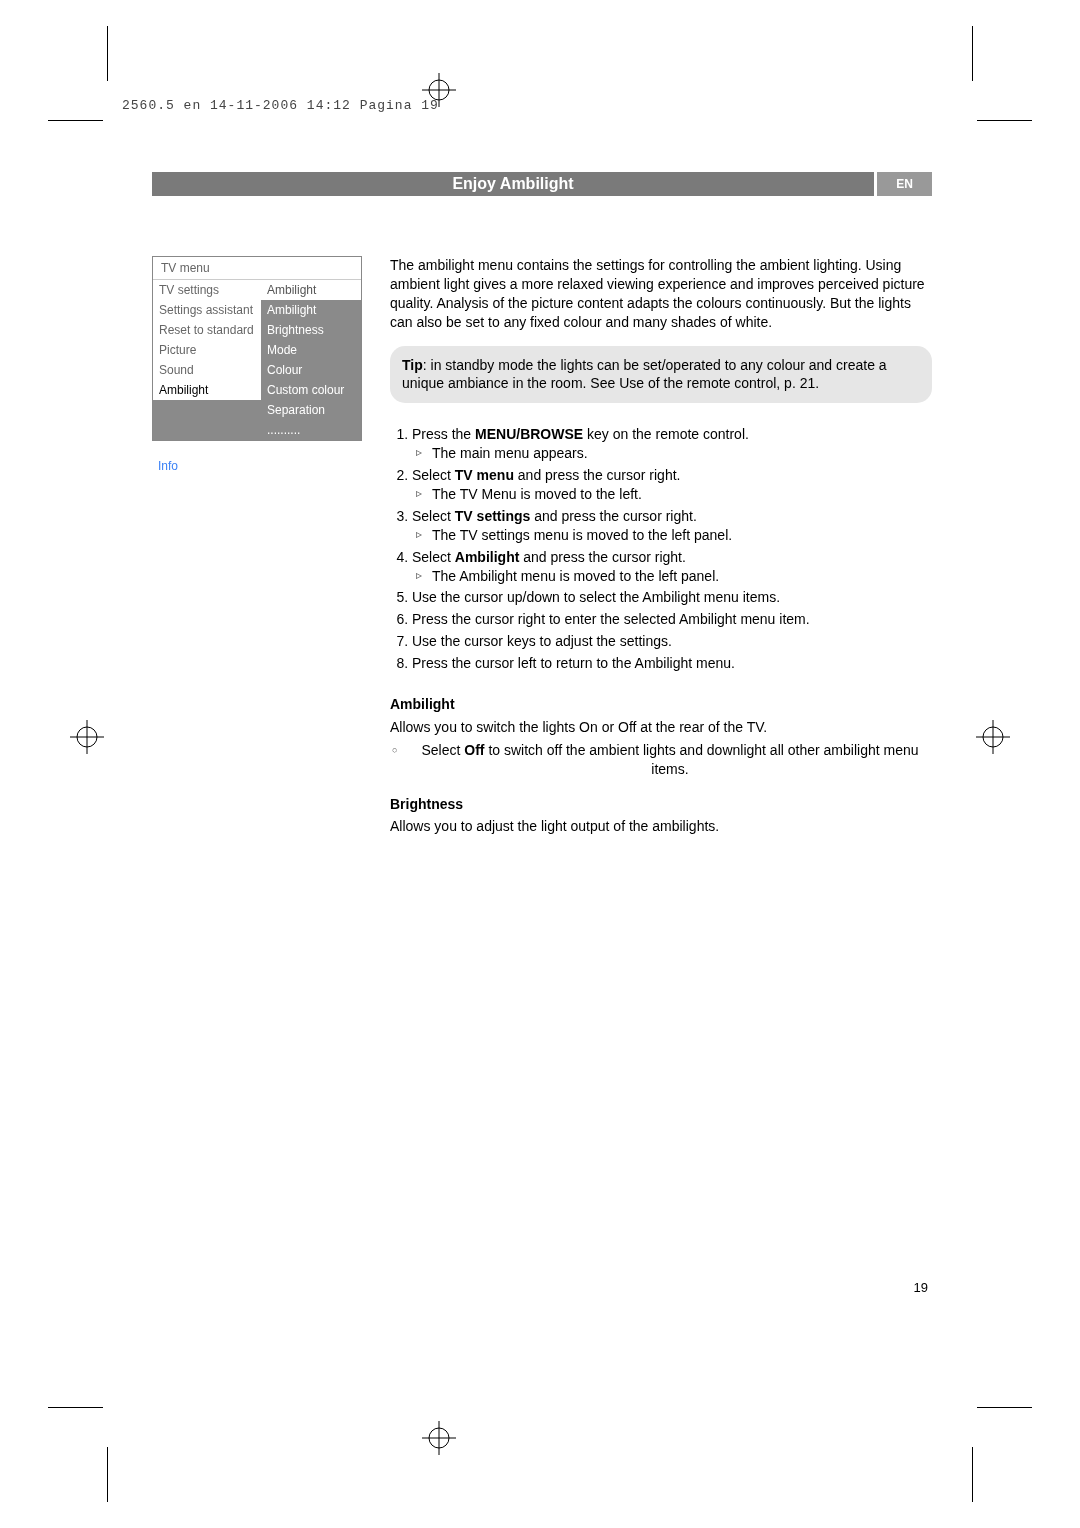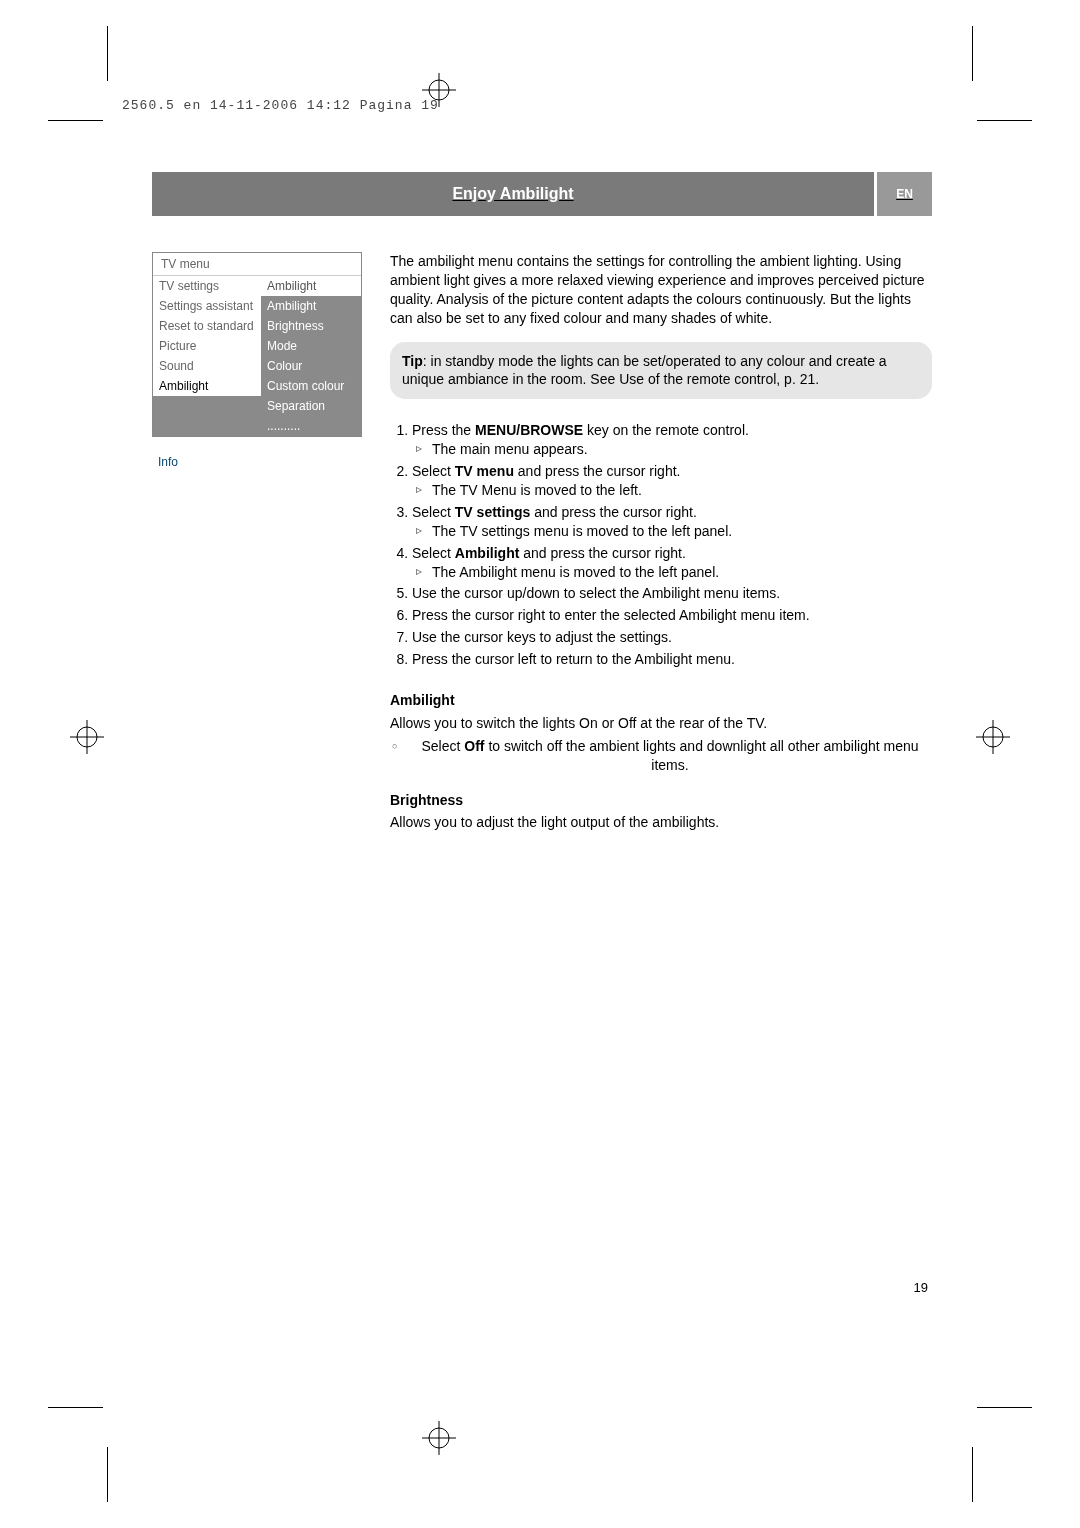--- a/index.html
+++ b/index.html
@@ -34,24 +34,23 @@
     letter-spacing: 1px;
     color: #444;
   }
   .page {
     position: absolute;
     top: 172px;
     left: 152px;
     width: 780px;
   }
   .title-bar {
-    height: 44px;
+    height: 24px;
     display: flex;
     align-items: stretch;
-    text-decoration: underline;
   }
   .title-left {
     background: #7a7a7a;
     flex: 1;
     color: #fff;
     font-weight: bold;
     font-size: 16px;
     display: flex;
     align-items: center;
     justify-content: center;
@@ -63,21 +62,21 @@
     font-weight: bold;
     font-size: 12px;
     display: flex;
     align-items: center;
     justify-content: center;
     margin-left: 3px;
     text-align: center;
   }
   .content {
     display: flex;
-    margin-top: 36px;
+    margin-top: 60px;
   }
   .sidebar {
     width: 210px;
     flex-shrink: 0;
   }
   .menu-box {
     border: 1px solid #888;
     border-top: 1px solid #888;
     font-size: 12px;
     color: #666;
@@ -99,21 +98,21 @@
     flex: 1;
     padding: 3px 6px;
     box-sizing: border-box;
   }
   .sel-l { background: #fff; color: #000; }
   .dim-r { background: #8a8a8a; color: #fff; }
   .hdr-r { background: #fff; color: #555; }
   .gray-solid { background:#8a8a8a; }
   .info {
     font-size: 12px;
-    color: #0c4a6e;
+    color: #3b82f6;
     margin-top: 18px;
     margin-left: 6px;
   }
   .main {
     margin-left: 28px;
     flex: 1;
     font-size: 14px;
     line-height: 1.35;
   }
   .para { margin-bottom: 10px; }

